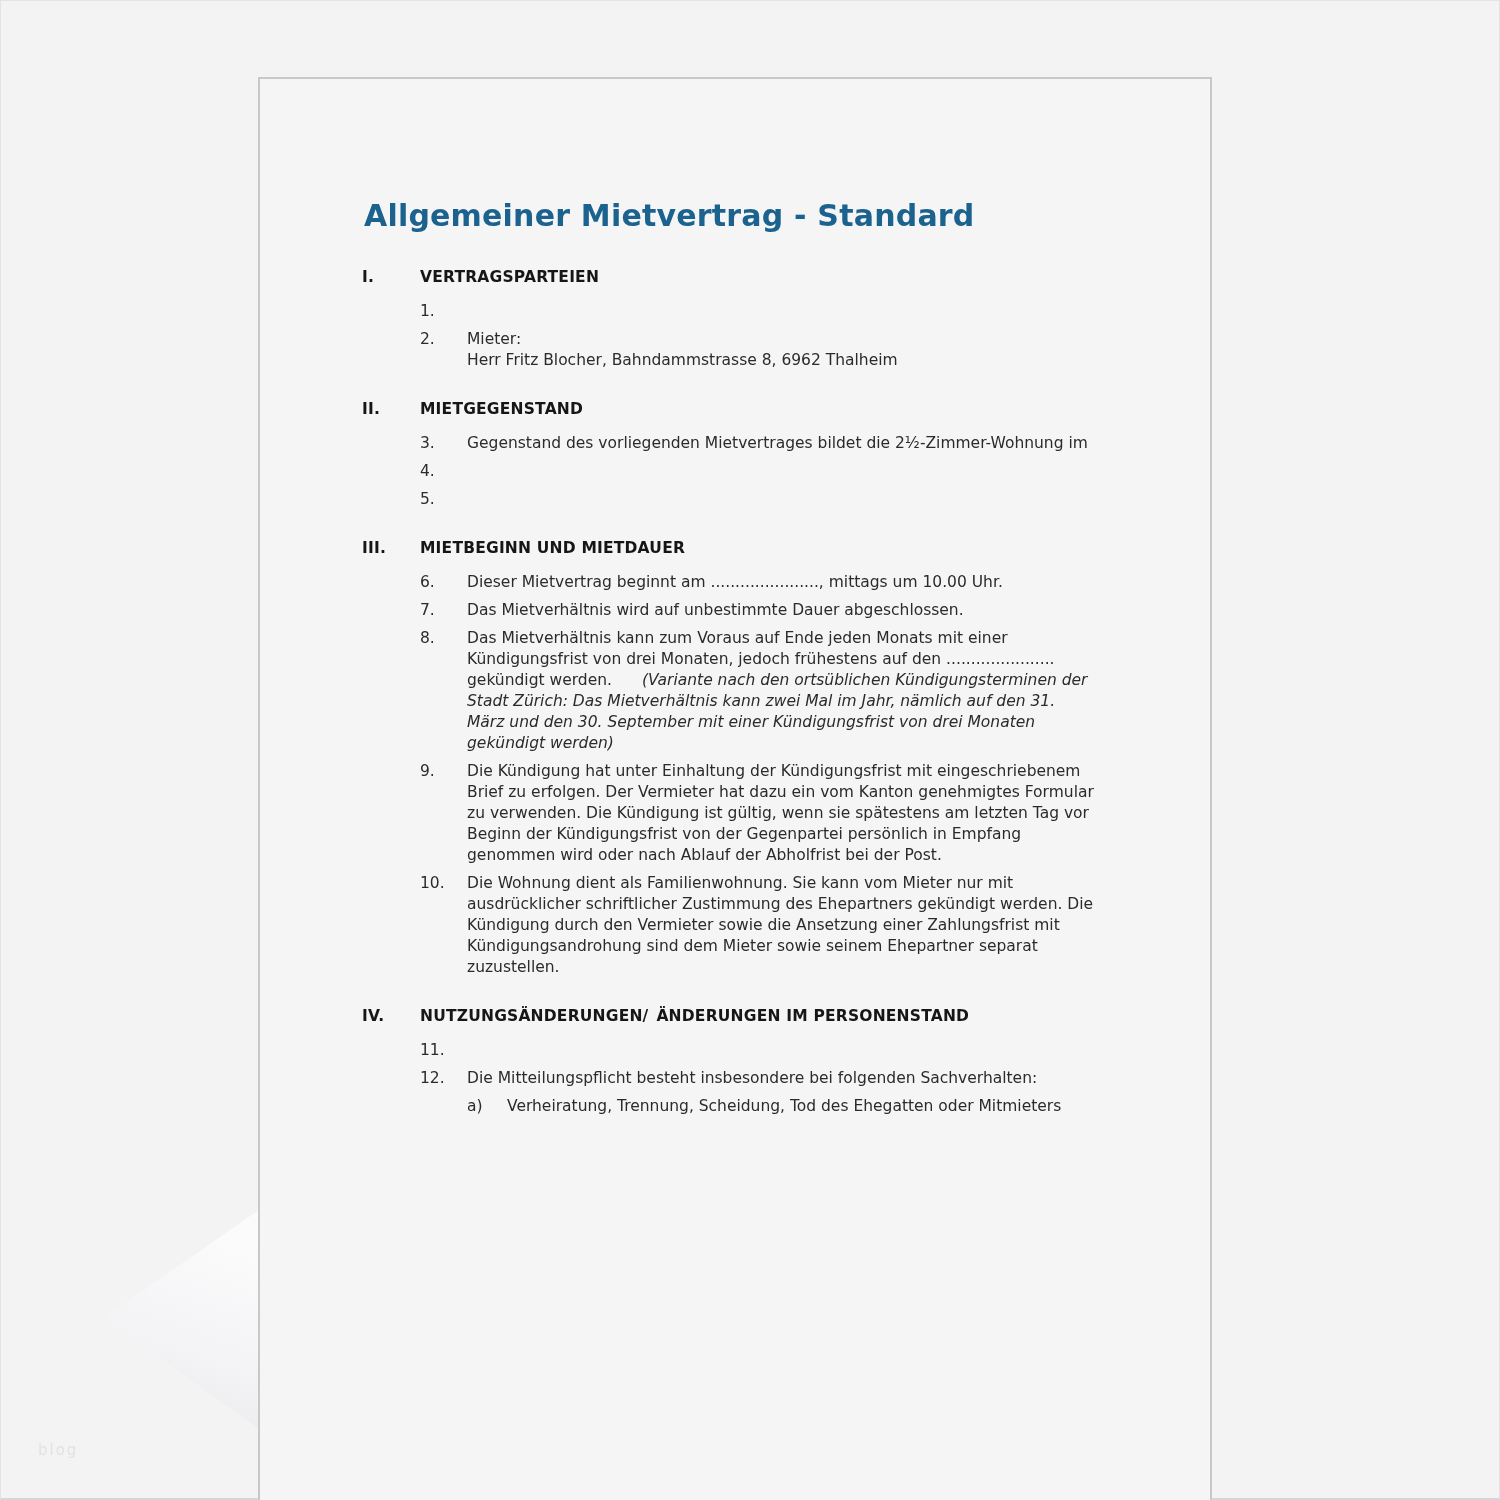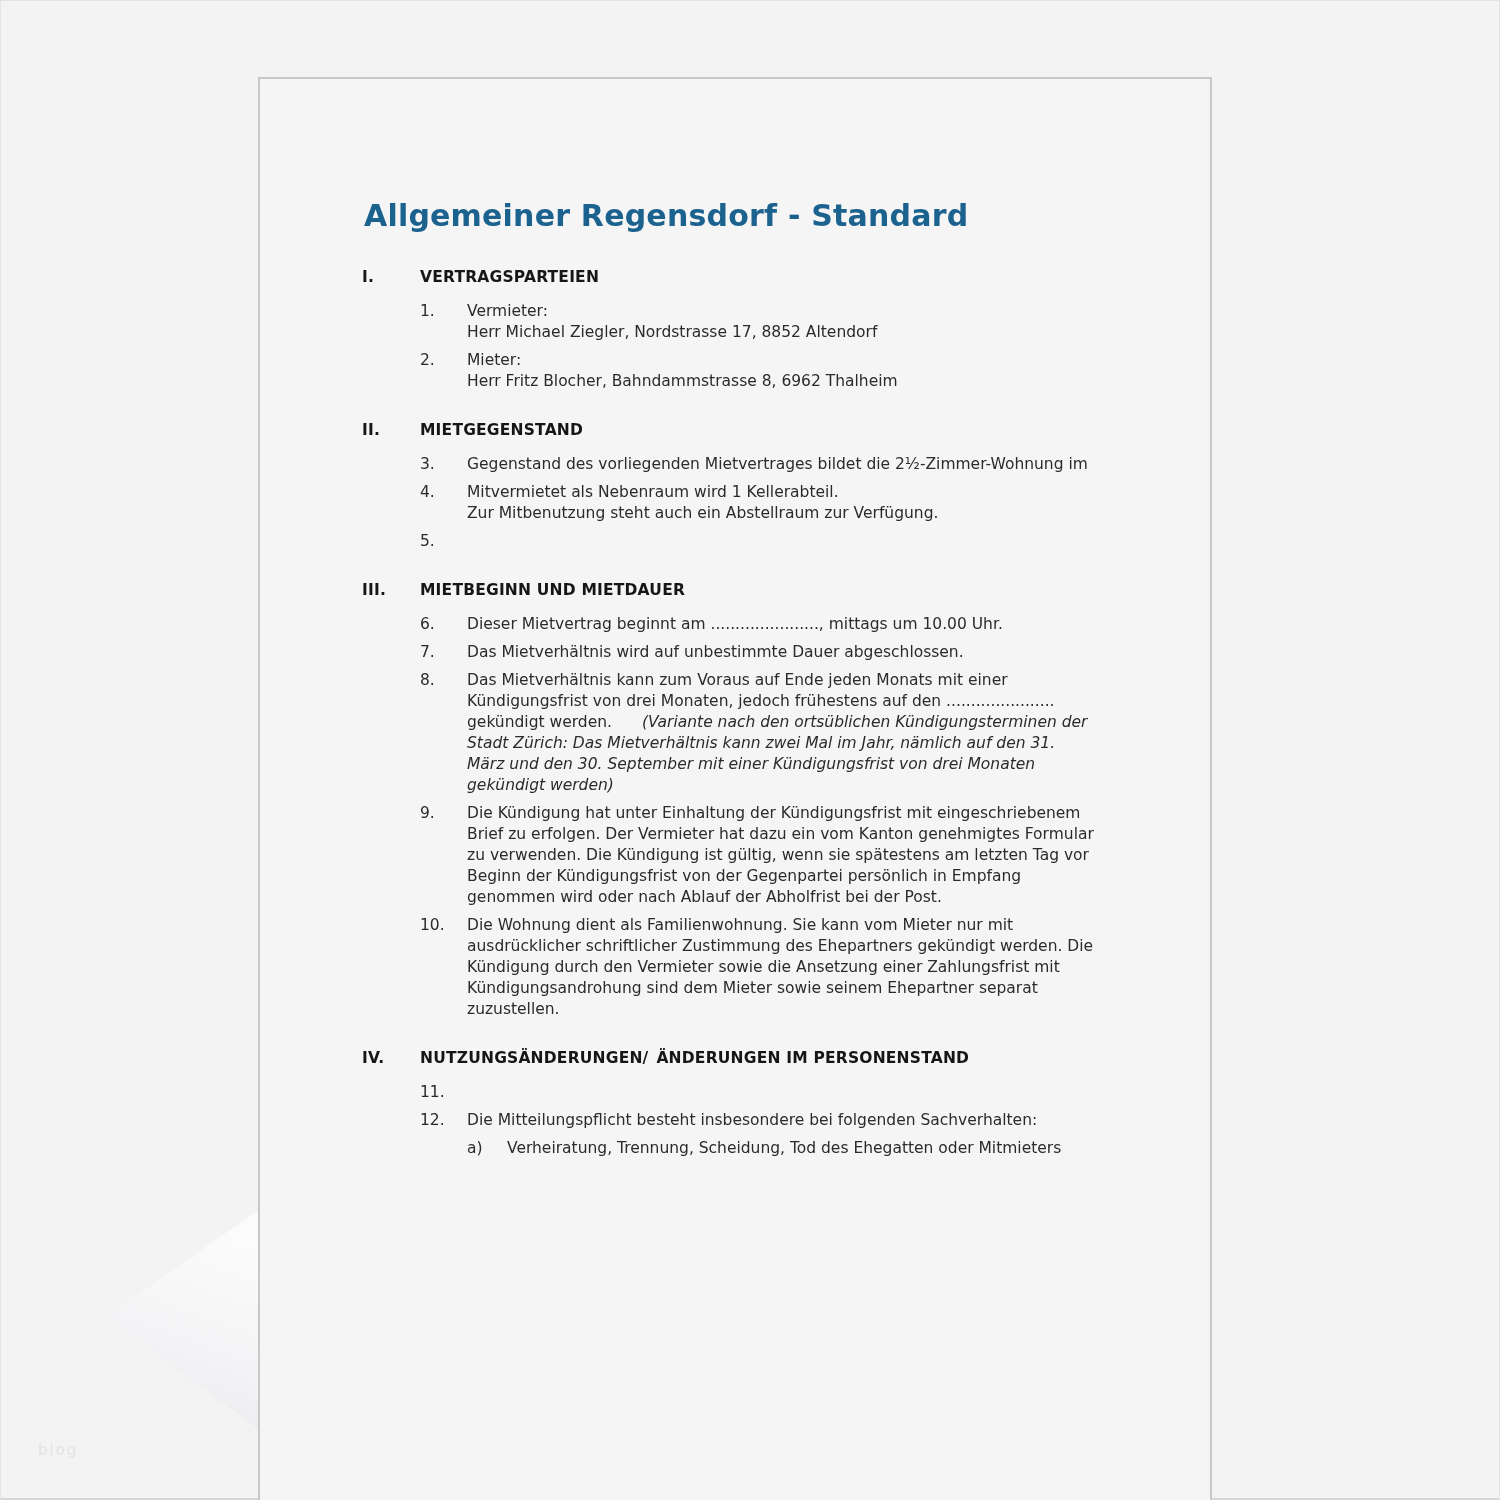--- a/index.html
+++ b/index.html
@@ -81,34 +81,30 @@
 </style>
 </head>
 <body>
 
 <div class="frame"></div>
 
 <div class="fold"></div>
 <div class="watermark">blog</div>
 
 <div class="paper">
-  <h1 class="title" style="color: rgb(28, 98, 143);">Allgemeiner Regensdorf - Standard</h1>
+  <h1 class="title" style="color: rgb(28, 98, 143);">Allgemeiner Mietvertrag - Standard</h1>
   <div id="sections">
   <div class="section">
     <div class="sec-header">
       <span class="sec-numeral">I.</span>
       <span class="sec-heading">VERTRAGSPARTEIEN</span>
     </div>
     <div class="items">
   <div class="item-row">
     <span class="item-number">1.</span>
-    <span class="item-content">
-              <div class="para"><span>Vermieter:</span></div>
-              <div class="para"><span>Herr Michael Ziegler, Nordstrasse 17, 8852 Altendorf</span></div>
-            </span>
   </div>
 
   <div class="item-row">
     <span class="item-number">2.</span>
     <span class="item-content">
               <div class="para"><span>Mieter:</span></div>
               <div class="para"><span>Herr Fritz Blocher, Bahndammstrasse 8, 6962 Thalheim</span></div>
             </span>
   </div>
 </div>
@@ -122,24 +118,20 @@
     <div class="items">
   <div class="item-row">
     <span class="item-number">3.</span>
     <span class="item-content">
               <div class="para"><span>Gegenstand des vorliegenden Mietvertrages bildet die 2½-Zimmer-Wohnung im</span></div>
             </span>
   </div>
 
   <div class="item-row">
     <span class="item-number">4.</span>
-    <span class="item-content">
-              <div class="para"><span>Mitvermietet als Nebenraum wird 1 Kellerabteil.</span></div>
-              <div class="para"><span>Zur Mitbenutzung steht auch ein Abstellraum zur Verfügung.</span></div>
-            </span>
   </div>
 
   <div class="item-row">
     <span class="item-number">5.</span>
   </div>
 </div>
   </div>
 
   <div class="section">
     <div class="sec-header">

